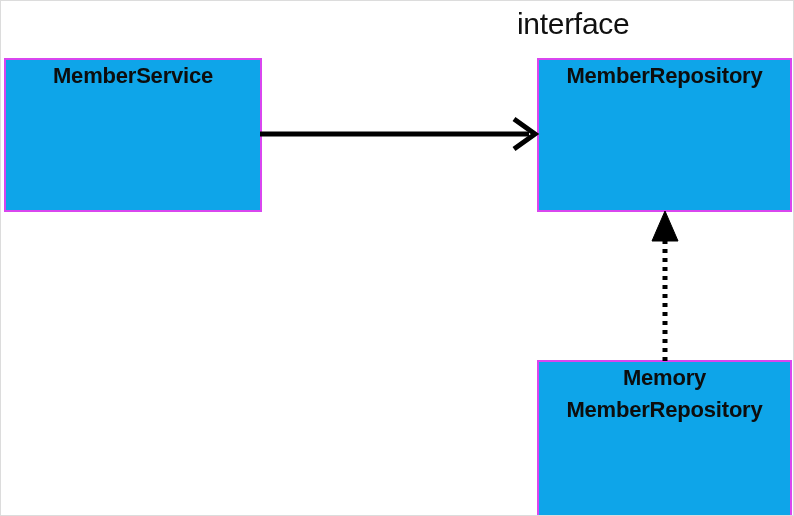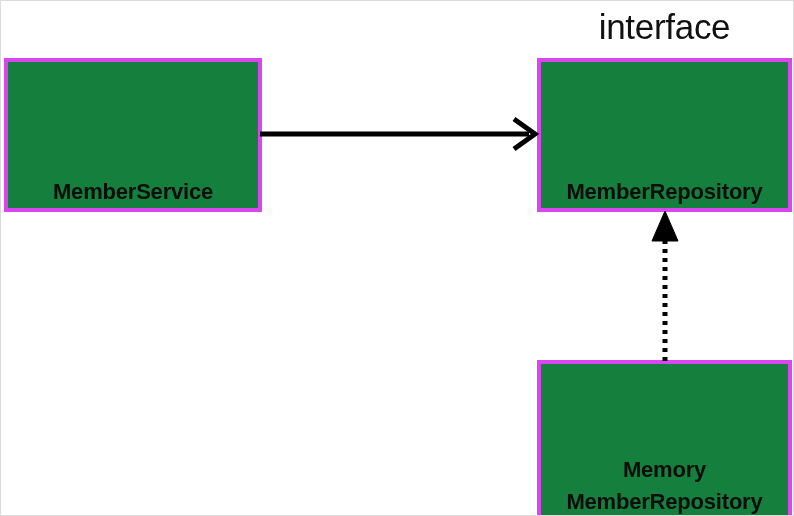--- a/index.html
+++ b/index.html
@@ -19,24 +19,24 @@
     background: #ffffff;
     box-sizing: border-box;
     border: 1px solid #dcdcdc;
     overflow: hidden;
   }
 
   
   .uml-box {
     position: absolute;
     box-sizing: border-box;
-    background: #15803d;
-    border: 4px solid #d946ef;
+    background: #0ea5e9;
+    border: 2px solid #d946ef;
     display: flex;
-    align-items: flex-end;
+    align-items: flex-start;
     justify-content: center;
     text-align: center;
     z-index: 3;
   }
   .uml-box .box-label {
     font-weight: bold;
     font-size: 22px;
     line-height: 1.45;
     color: #0d0d0d;
     letter-spacing: -0.2px;
@@ -61,25 +61,25 @@
   #box-memory-member-repository {
     left: 536px;
     top: 359px;
     width: 255px;
     height: 162px;
   }
 
   
   #interface-label {
     position: absolute;
-    left: 536px;
+    left: 516px;
     top: 8px;
     width: 255px;
-    text-align: center;
-    font-size: 35px;
+    text-align: left;
+    font-size: 30px;
     font-weight: normal;
     line-height: 1;
     color: #111111;
     letter-spacing: -0.3px;
     z-index: 2;
   }
 
   
   .connector-svg {
     position: absolute;

